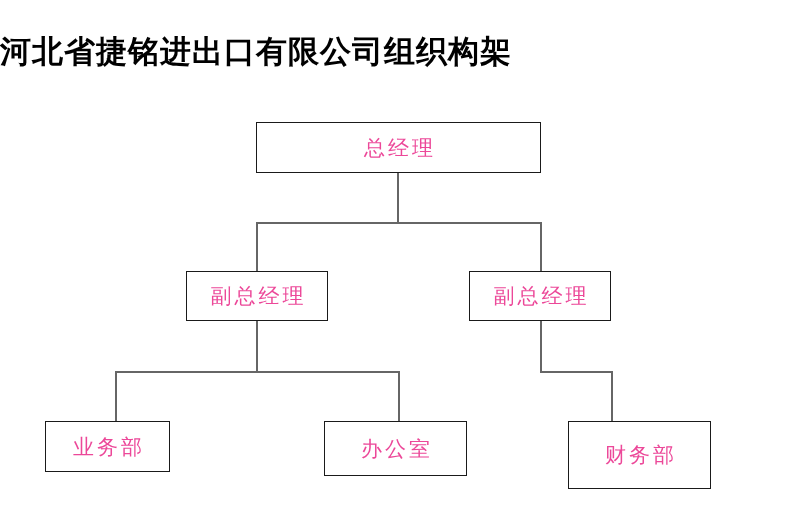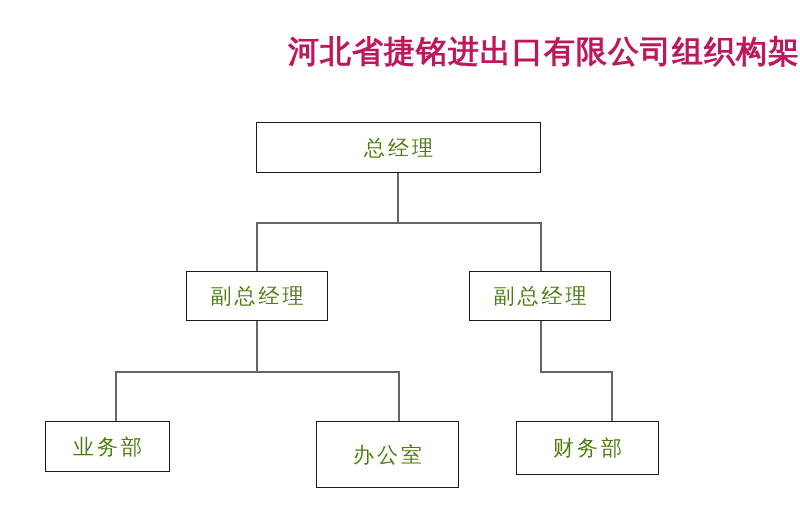--- a/index.html
+++ b/index.html
@@ -19,54 +19,54 @@
     height: 526px;
     background: #ffffff;
   }
 
   
   .chart-title {
     position: absolute;
     left: 0;
     top: 30px;
     width: 800px;
-    text-align: right;
+    text-align: left;
     font-family: "DejaVu Serif", "Liberation Serif", serif;
     font-weight: bold;
     font-size: 31px;
     line-height: 42px;
     letter-spacing: 1px;
-    color: #be185d;
+    color: #000000;
     white-space: nowrap;
   }
 
   
   .node {
     position: absolute;
     box-sizing: border-box;
     border: 1.6px solid #1a1a1a;
     background: #ffffff;
     display: flex;
     align-items: center;
     justify-content: center;
-    color: #4d7c0f;
+    color: #ec4899;
     font-family: "DejaVu Serif", "Liberation Serif", serif;
     font-weight: normal;
     font-size: 21px;
     letter-spacing: 3px;
     text-indent: 3px;
     z-index: 3;
   }
 
   .node-top      { left: 256px; top: 122px; width: 285px; height: 51px; }
   .node-mid-l    { left: 186px; top: 271px; width: 142px; height: 50px; }
   .node-mid-r    { left: 469px; top: 271px; width: 142px; height: 50px; }
   .node-bot-1    { left: 45px;  top: 421px; width: 125px; height: 51px; }
-  .node-bot-2    { left: 316px; top: 421px; width: 143px; height: 67px; }
-  .node-bot-3    { left: 516px; top: 421px; width: 143px; height: 54px; }
+  .node-bot-2    { left: 324px; top: 421px; width: 143px; height: 55px; }
+  .node-bot-3    { left: 568px; top: 421px; width: 143px; height: 68px; }
 
   
   .line {
     position: absolute;
     background: #666666;
     z-index: 1;
   }
   .line-v { width: 2px; }
   .line-h { height: 2px; }
 

